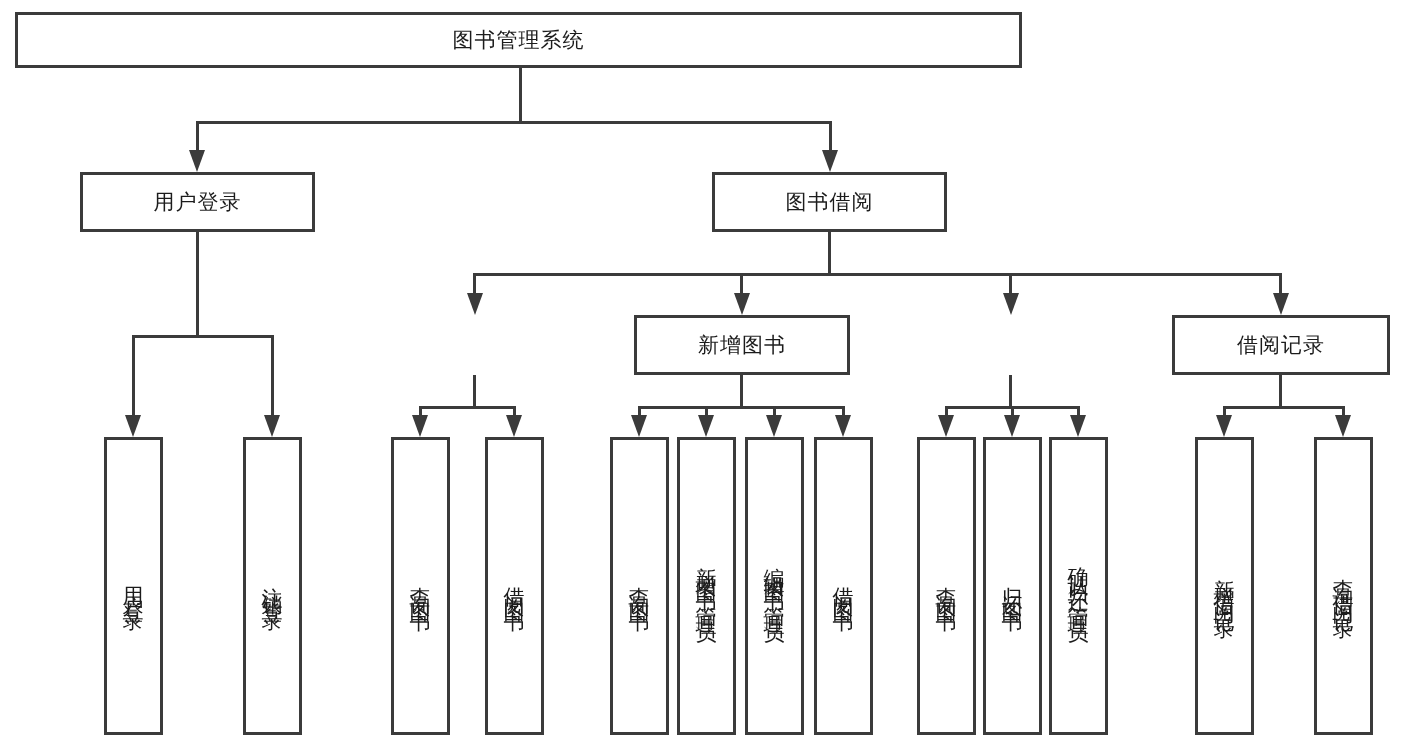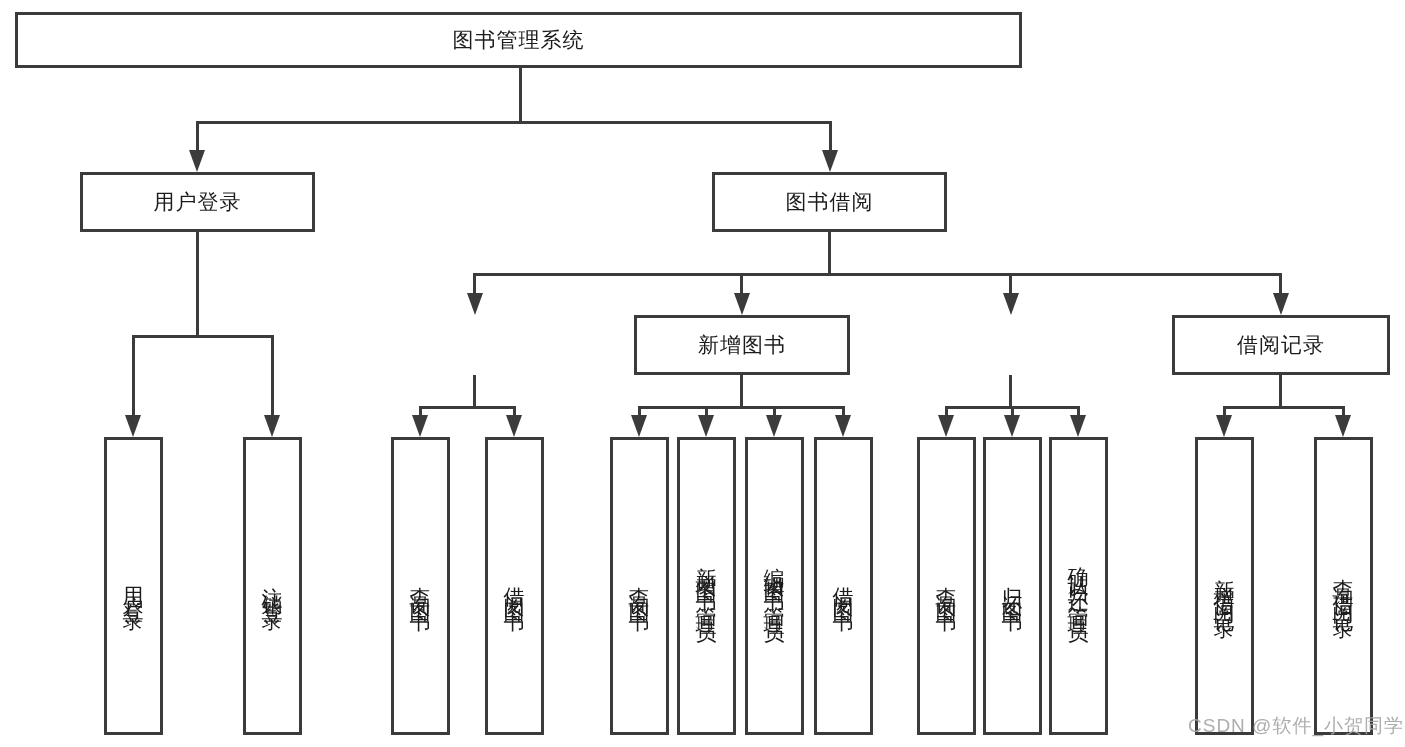--- a/index.html
+++ b/index.html
@@ -130,15 +130,14 @@
   <div class="box vbox" style="left:745px; top:437px; width:59px; height:298px;">编辑图书（管理员）</div>
   <div class="box vbox" style="left:814px; top:437px; width:59px; height:298px;">借阅图书</div>
 
   <div class="box vbox" style="left:917px; top:437px; width:59px; height:298px;">查询图书</div>
   <div class="box vbox" style="left:983px; top:437px; width:59px; height:298px;">归还图书</div>
   <div class="box vbox" style="left:1049px; top:437px; width:59px; height:298px;">确认归还（管理员）</div>
 
   <div class="box vbox" style="left:1195px; top:437px; width:59px; height:298px;">新增借阅记录</div>
   <div class="box vbox" style="left:1314px; top:437px; width:59px; height:298px;">查询借阅记录</div>
 
-  <div class="watermark">CSDN @软件_小贺同学</div>
 
 </div>
 
 </body></html>

